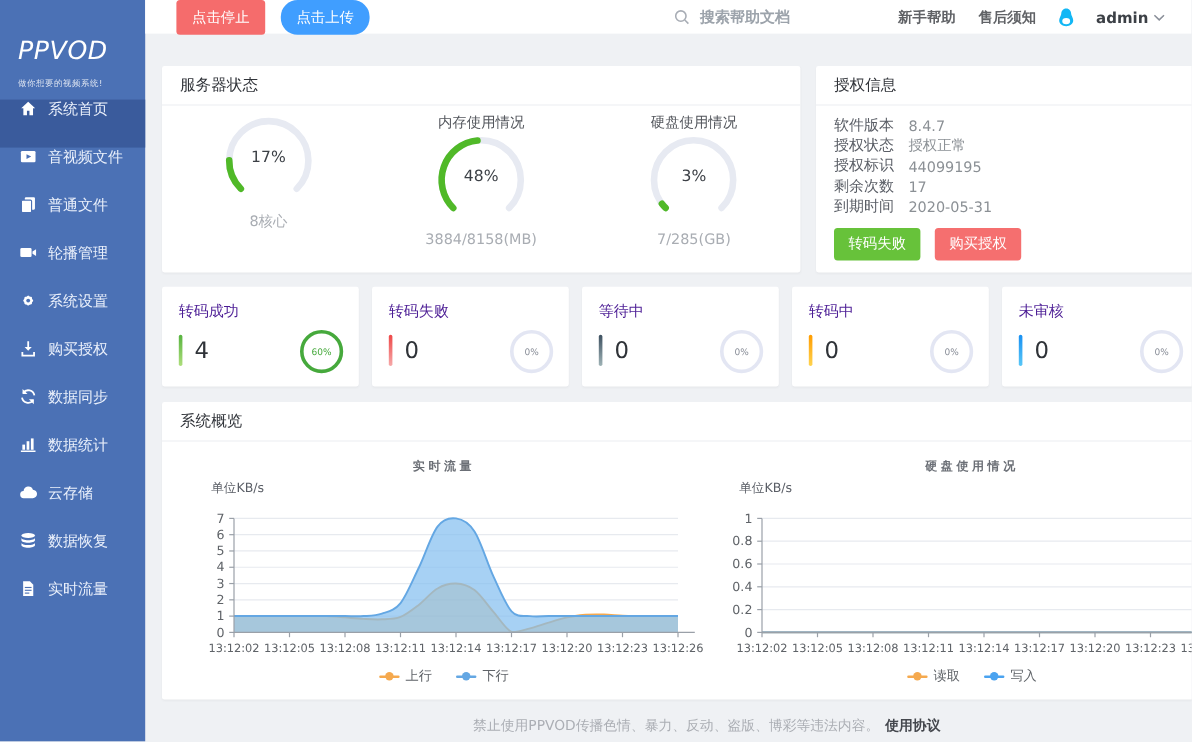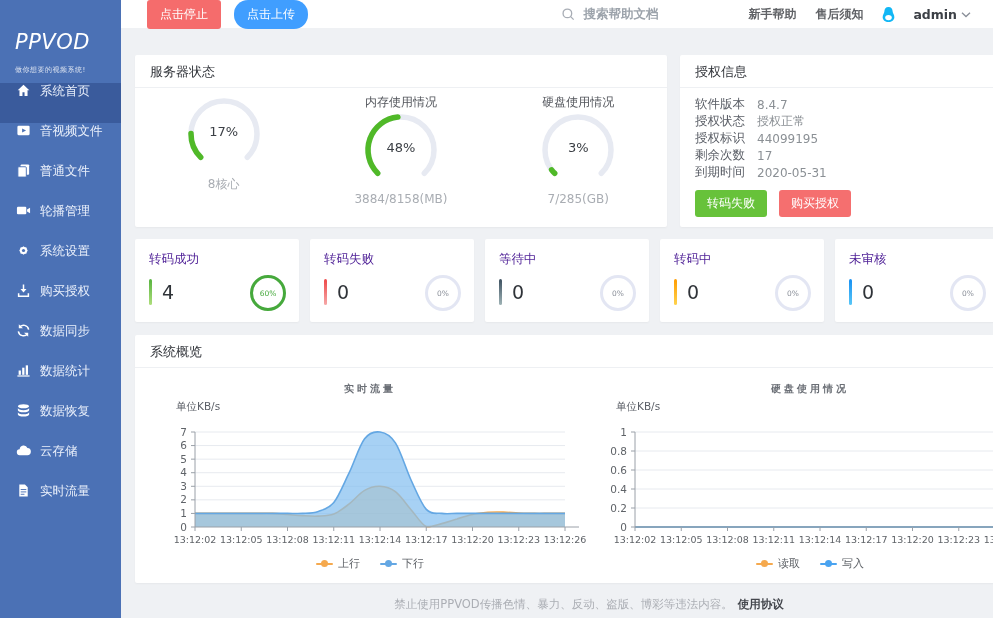--- a/index.html
+++ b/index.html
@@ -154,34 +154,34 @@
             <rect x="2.8" y="8" width="2.4" height="4.6"></rect>
             <rect x="6.6" y="5" width="2.4" height="7.6"></rect>
             <rect x="10.4" y="2.5" width="2.4" height="10.1"></rect>
           </svg>
         </span>
         <span class="mi-label">数据统计</span>
       </div>
       <div class="menu-item">
         <span class="mi-icon">
           <svg viewBox="0 0 16 16" fill="#fff">
+            <path d="M4.2 13a3.2 3.2 0 0 1-.3-6.4A4.3 4.3 0 0 1 12.2 5.4 3.5 3.5 0 0 1 11.9 13z"></path>
+          </svg>
+        </span>
+        <span class="mi-label">云存储</span>
+      </div>
+      <div class="menu-item">
+        <span class="mi-icon">
+          <svg viewBox="0 0 16 16" fill="#fff">
             <ellipse cx="8" cy="3.4" rx="6" ry="2.2"></ellipse>
             <path d="M2 5.4c0 1.2 2.7 2.2 6 2.2s6-1 6-2.2v2.2c0 1.2-2.7 2.2-6 2.2s-6-1-6-2.2z"></path>
             <path d="M2 9.8c0 1.2 2.7 2.2 6 2.2s6-1 6-2.2v2.4c0 1.2-2.7 2.2-6 2.2s-6-1-6-2.2z"></path>
           </svg>
         </span>
         <span class="mi-label">数据恢复</span>
-      </div>
-      <div class="menu-item">
-        <span class="mi-icon">
-          <svg viewBox="0 0 16 16" fill="#fff">
-            <path d="M4.2 13a3.2 3.2 0 0 1-.3-6.4A4.3 4.3 0 0 1 12.2 5.4 3.5 3.5 0 0 1 11.9 13z"></path>
-          </svg>
-        </span>
-        <span class="mi-label">云存储</span>
       </div>
       <div class="menu-item">
         <span class="mi-icon">
           <svg viewBox="0 0 16 16" fill="#fff">
             <path d="M3.5 1.5h6l3 3v10h-9z"></path>
             <g fill="#4b71b5">
               <rect x="5" y="6.5" width="6" height="1"></rect>
               <rect x="5" y="9" width="6" height="1"></rect>
               <rect x="5" y="11.5" width="4" height="1"></rect>
             </g>

